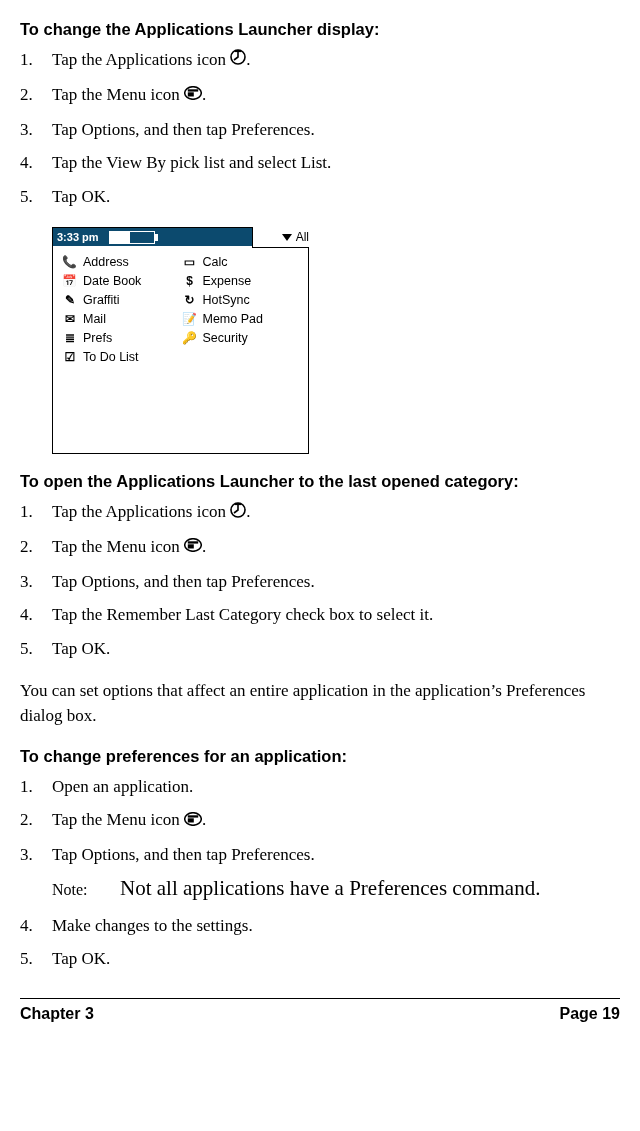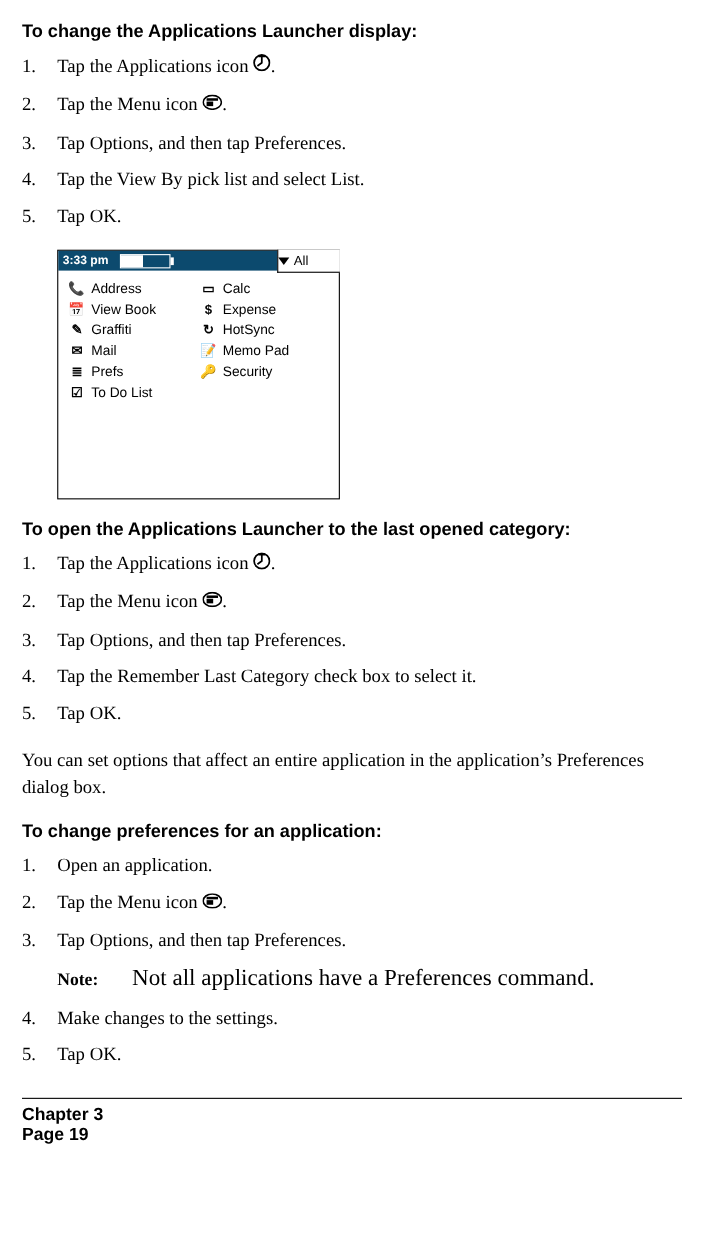--- a/index.html
+++ b/index.html
@@ -16,24 +16,24 @@
     .battery::after { content:""; position:absolute; right:-4px; top:2px; width:3px; height:7px; background:#fff; }
     .battery-fill { background:#fff; width:20px; height:100%; }
     .triangle-down { width:0; height:0; border-left:5px solid transparent; border-right:5px solid transparent; border-top:7px solid #000; display:inline-block; margin-right:4px; vertical-align:middle; }
     .applist { display:flex; padding:6px 8px; font-size:12.5px; color:#000; }
     .col { flex:1; }
     .app-item { display:flex; align-items:center; margin:2px 0; line-height:17px; white-space:nowrap; }
     .app-item .ic { width:18px; text-align:center; margin-right:4px; font-size:12px; font-family:Arial,sans-serif; font-weight:bold; }
     h2.section { font-family:"Trebuchet MS",Helvetica,Arial,sans-serif; font-weight:bold; font-size:26px; margin:24px 0 2px 0; }
     .bodytext { font-size:17px; line-height:1.45; margin:0 0 18px 0; }
     .note-row { padding-left:32px; margin:0 0 12px 0; }
-    .note-label { font-weight:bold; display:inline-block; width:64px; }
+    .note-label { font-weight:normal; display:inline-block; width:64px; }
     .note-text { font-size:21px; }
-    .footer { border-top:1.5px solid #000; margin-top:26px; padding:6px 0 20px 0; display:flex; justify-content:space-between; font-family:"Trebuchet MS",Helvetica,Arial,sans-serif; font-weight:bold; font-size:16px;flex-direction:column; }
-    .right-corner { background:#fff; position:absolute; top:-1px; right:-1px; width:56px; height:20px; border-left:1px solid #000; border-bottom:1px solid #000; display:flex; align-items:center; justify-content:flex-start; font-size:12px; }
+    .footer { border-top:1.5px solid #000; margin-top:26px; padding:6px 0 20px 0; display:flex; justify-content:space-between; font-family:"Trebuchet MS",Helvetica,Arial,sans-serif; font-weight:bold; font-size:16px; }
+    .right-corner { background:#fff; position:absolute; top:-1px; right:-1px; width:56px; height:20px; border-left:1px solid #000; border-bottom:1px solid #000; display:flex; align-items:center; justify-content:flex-end; font-size:12px; }
   </style>
 </head>
 <body>
 
 <div class="page">
 
   <p class="heading">To change the Applications Launcher display:</p>
   <ol class="steps">
     <li><span class="num">1.</span>
       <span>Tap the Applications icon </span>
@@ -73,21 +73,21 @@
       <span>All</span>
     </div>
     <div class="applist">
       <div class="col">
         <div class="app-item">
             <span class="ic">📞</span>
             <span>Address</span>
           </div>
         <div class="app-item">
             <span class="ic">📅</span>
-            <span>View Book</span>
+            <span>Date Book</span>
           </div>
         <div class="app-item">
             <span class="ic">✎</span>
             <span>Graffiti</span>
           </div>
         <div class="app-item">
             <span class="ic">✉</span>
             <span>Mail</span>
           </div>
         <div class="app-item">

